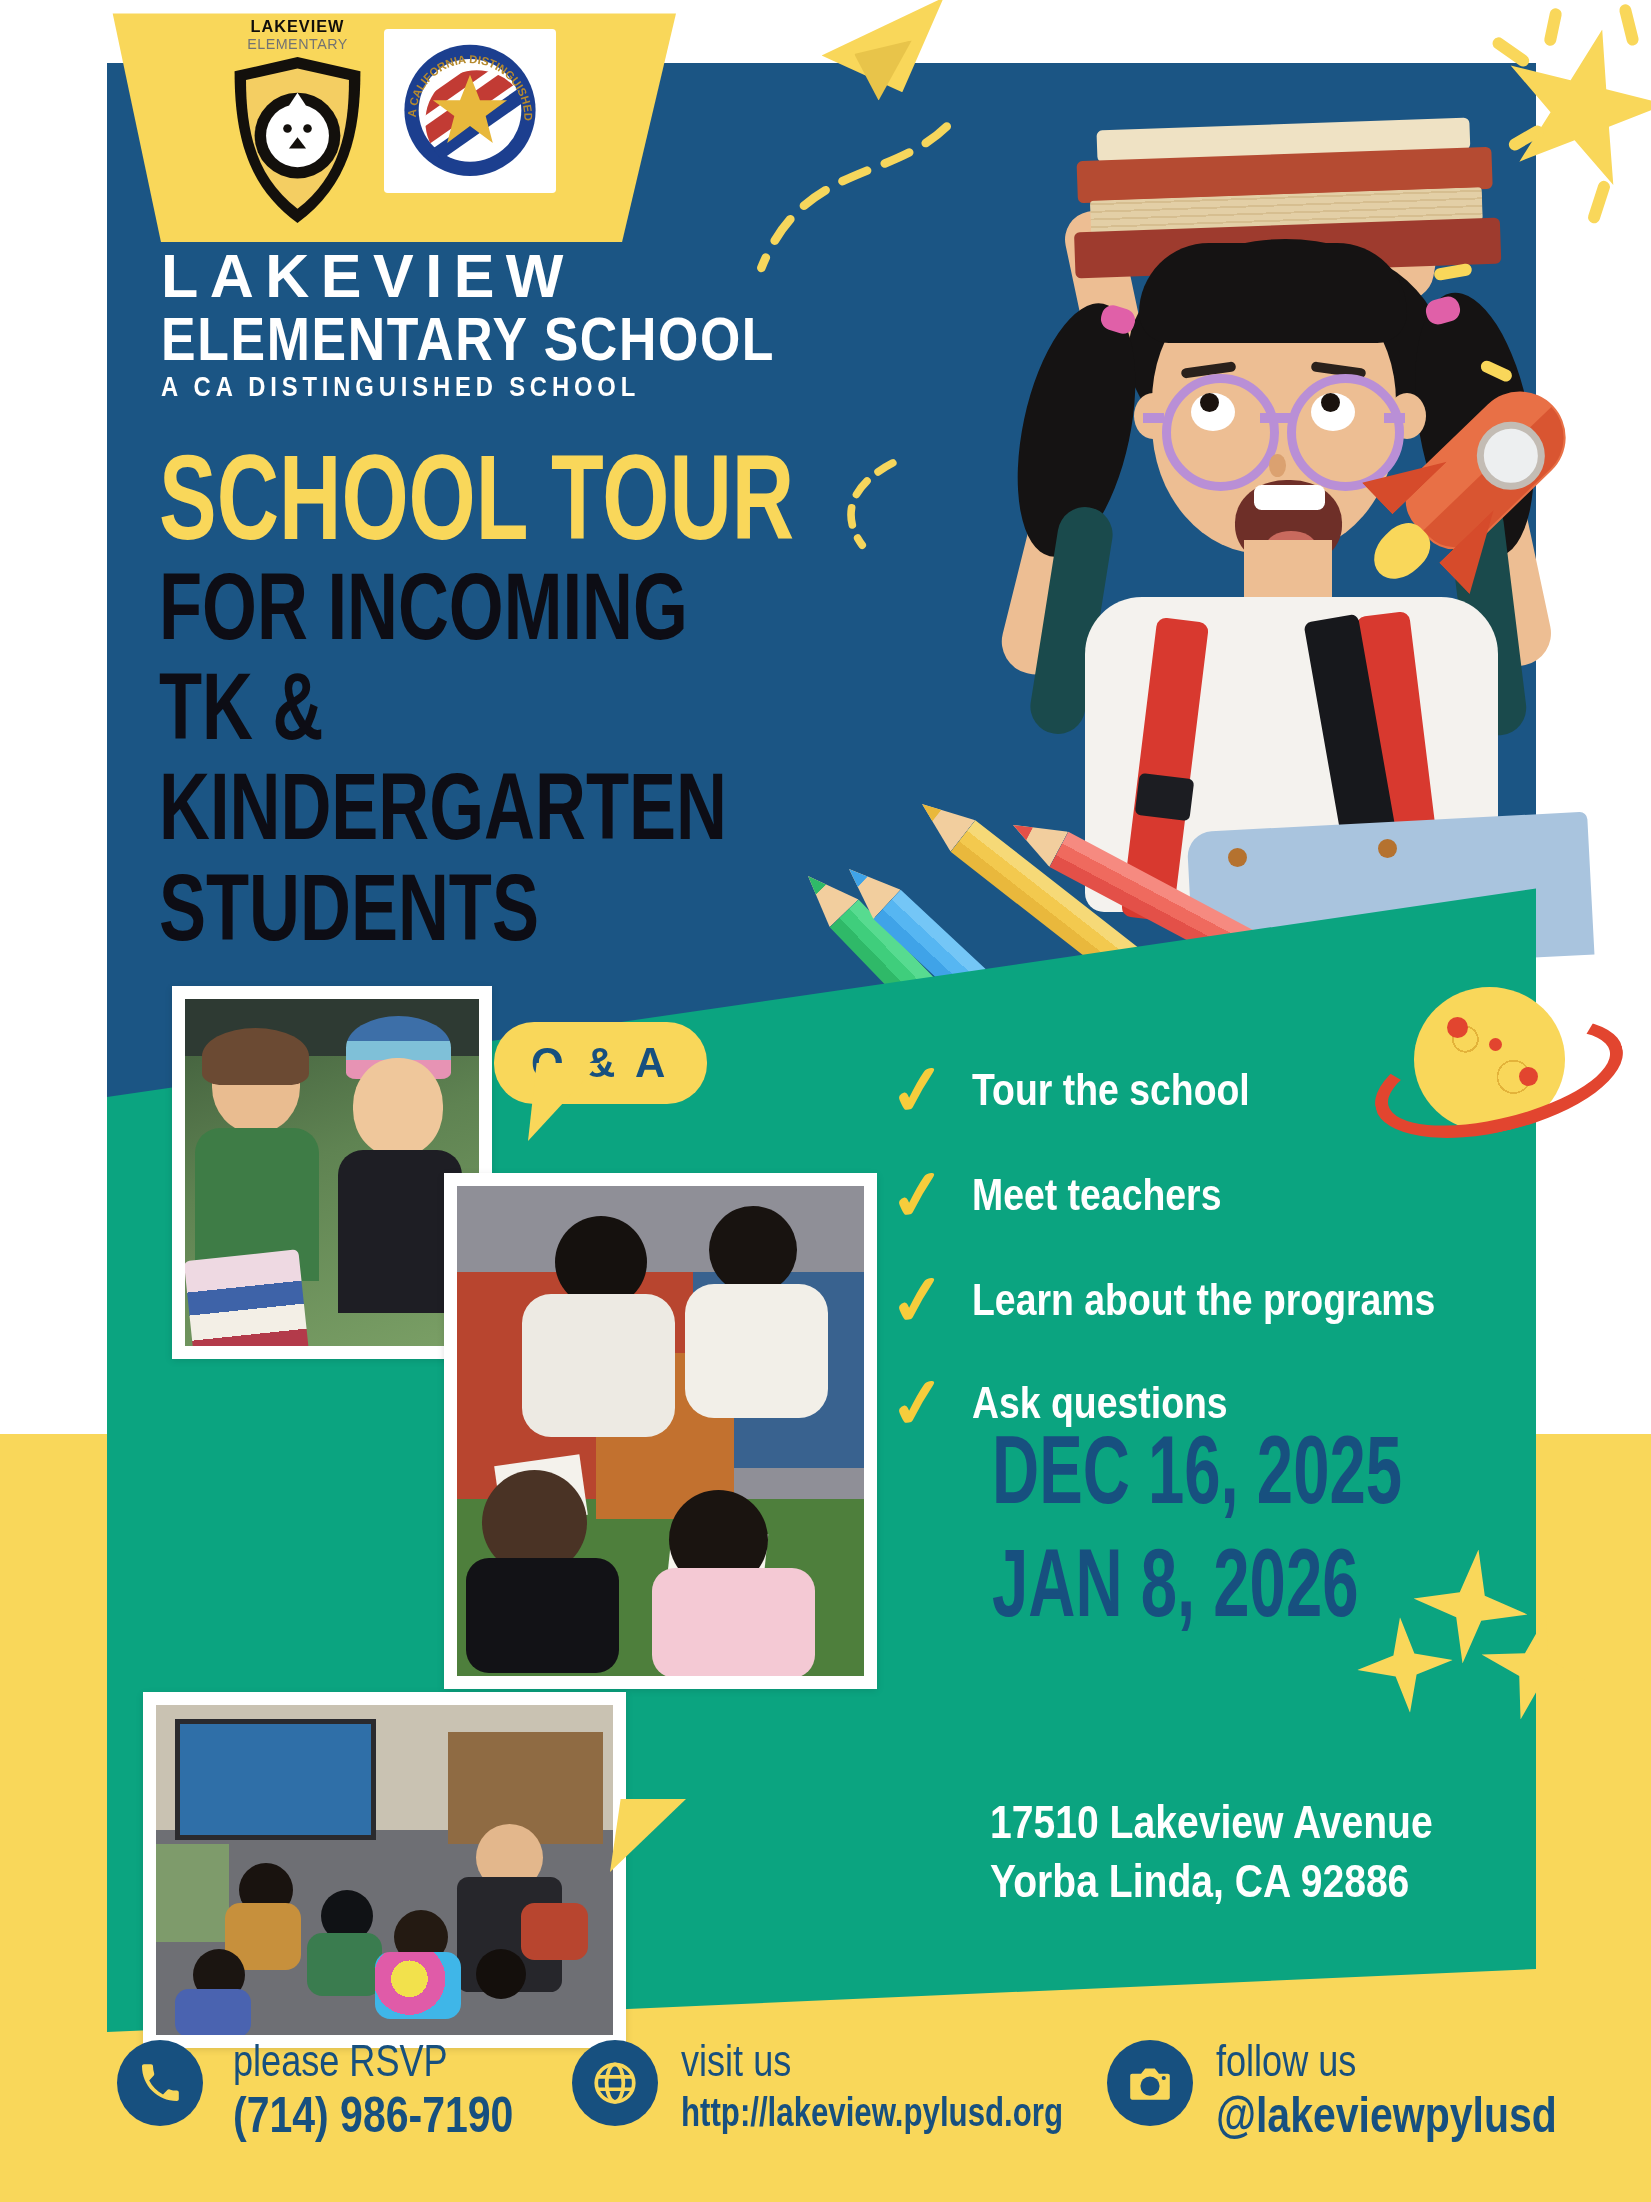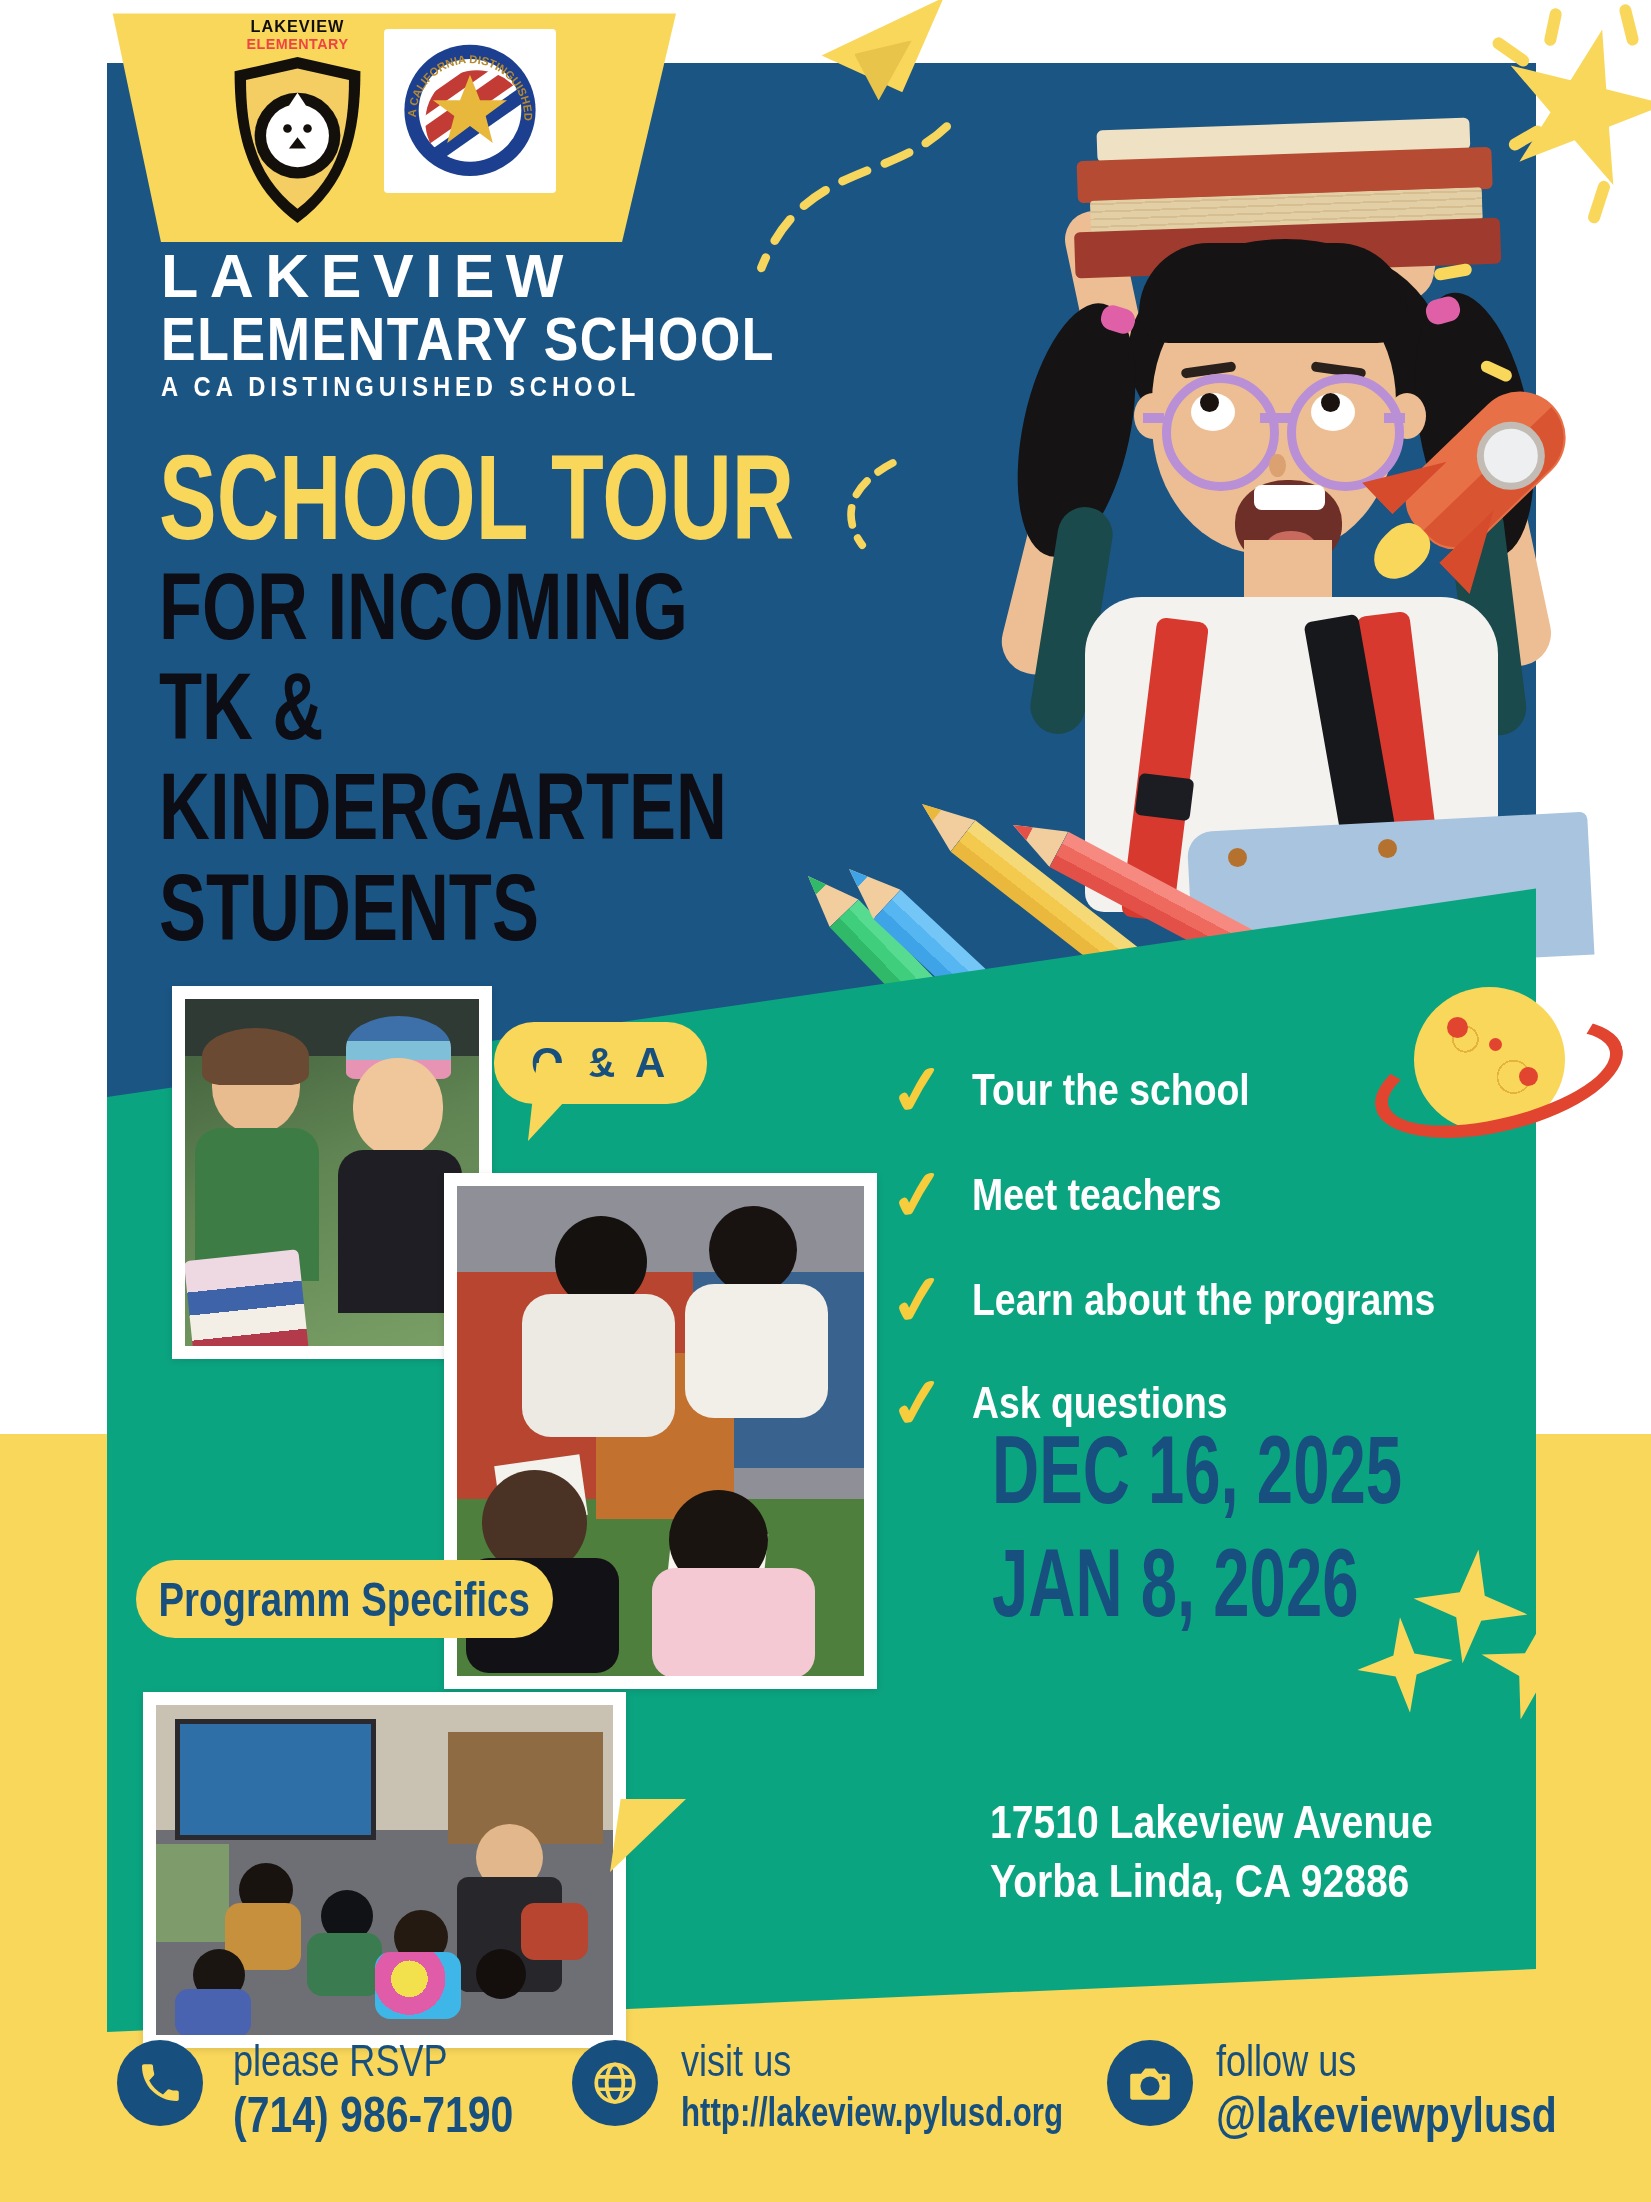--- a/index.html
+++ b/index.html
@@ -155,21 +155,21 @@
   </div>
 
   <div class="abs" style="left:107px;top:879px;width:1429px;height:1157px;background:var(--green);
               clip-path:polygon(0 218px,100% 9.6px,100% 1090px,0 1153px);"></div>
 
   <div class="abs" style="left:107px;top:13.4px;width:569px;height:229px;background:var(--yellow);
               clip-path:polygon(1% 0,100% 0,90.5% 100%,9.5% 100%);"></div>
 
   <div class="abs" style="left:220px;top:17px;width:155px;height:212px;text-align:center;">
     <div style="font-size:16.3px;font-weight:bold;color:#100E0B;letter-spacing:1px;">LAKEVIEW</div>
-    <div style="font-size:14.3px;font-weight:bold;color:#ef4444;letter-spacing:0.5px;">ELEMENTARY</div>
+    <div style="font-size:14.3px;font-weight:normal;color:#737373;letter-spacing:0.5px;">ELEMENTARY</div>
     <svg width="143" height="172" viewBox="0 0 100 120" style="margin-top:1.9px;">
       <path d="M50 2 L94 12 C94 55 86 92 50 118 C14 92 6 55 6 12 Z" fill="#13100C"></path>
       <path d="M50 10 L86 18 C86 54 79 86 50 108 C21 86 14 54 14 18 Z" fill="#F4CE62"></path>
       <circle cx="50" cy="57" r="30" fill="#13100C"></circle>
       <circle cx="50" cy="57" r="22" fill="#FFFFFF"></circle>
       <circle cx="43" cy="52" r="3" fill="#13100C"></circle>
       <circle cx="57" cy="52" r="3" fill="#13100C"></circle>
       <path d="M50 58 l-6 8 h12 z" fill="#13100C"></path>
       <path d="M50 27 l6 9 h-12 z" fill="#FFFFFF"></path>
     </svg>
@@ -254,23 +254,20 @@
       <div class="abs" style="left:8%;top:74%;width:52px;height:52px;background:#1B1511;border-radius:50%;"></div>
       <div class="abs" style="left:4%;top:86%;width:76px;height:48px;background:#4A63B0;border-radius:13.4px;"></div>
     </div>
   </div>
 
   <div class="abs bubble" style="left:494px;top:1022px;width:213px;height:82px;border-radius:40px;">
     <span class="ccond" style="font-size:42px;letter-spacing:4.8px;">Q &amp; A</span>
   </div>
   <div class="abs" style="left:528px;top:1063px;width:72px;height:78px;background:var(--yellow);clip-path:polygon(12% 0,100% 0,0 100%);"></div>
 
-  <div class="abs bubble" style="left:136px;top:1560px;width:417px;height:78px;border-radius:42px;">
-    <span class="ccond" style="font-size:48px;transform:scaleX(0.8);">Programm Specifics</span>
-  </div>
 
   <div class="abs" style="left:610px;top:1799px;width:76px;height:73px;background:var(--yellow);clip-path:polygon(14% 0,100% 0,0 100%);"></div>
 
   <div class="abs" style="left:889px;top:1042px;width:574px;height:401px;">
     <div class="abs" style="left:0;top:7.6px;display:flex;align-items:center;gap:25px;">
       <span class="check-glyph" style="font-size:69px;">✓</span>
       <span class="crow-label cond" style="font-size:44px;transform:scaleX(0.85);">Tour the school</span>
     </div>
     <div class="abs" style="left:0;top:113px;display:flex;align-items:center;gap:25px;">
       <span class="check-glyph" style="font-size:69px;">✓</span>

